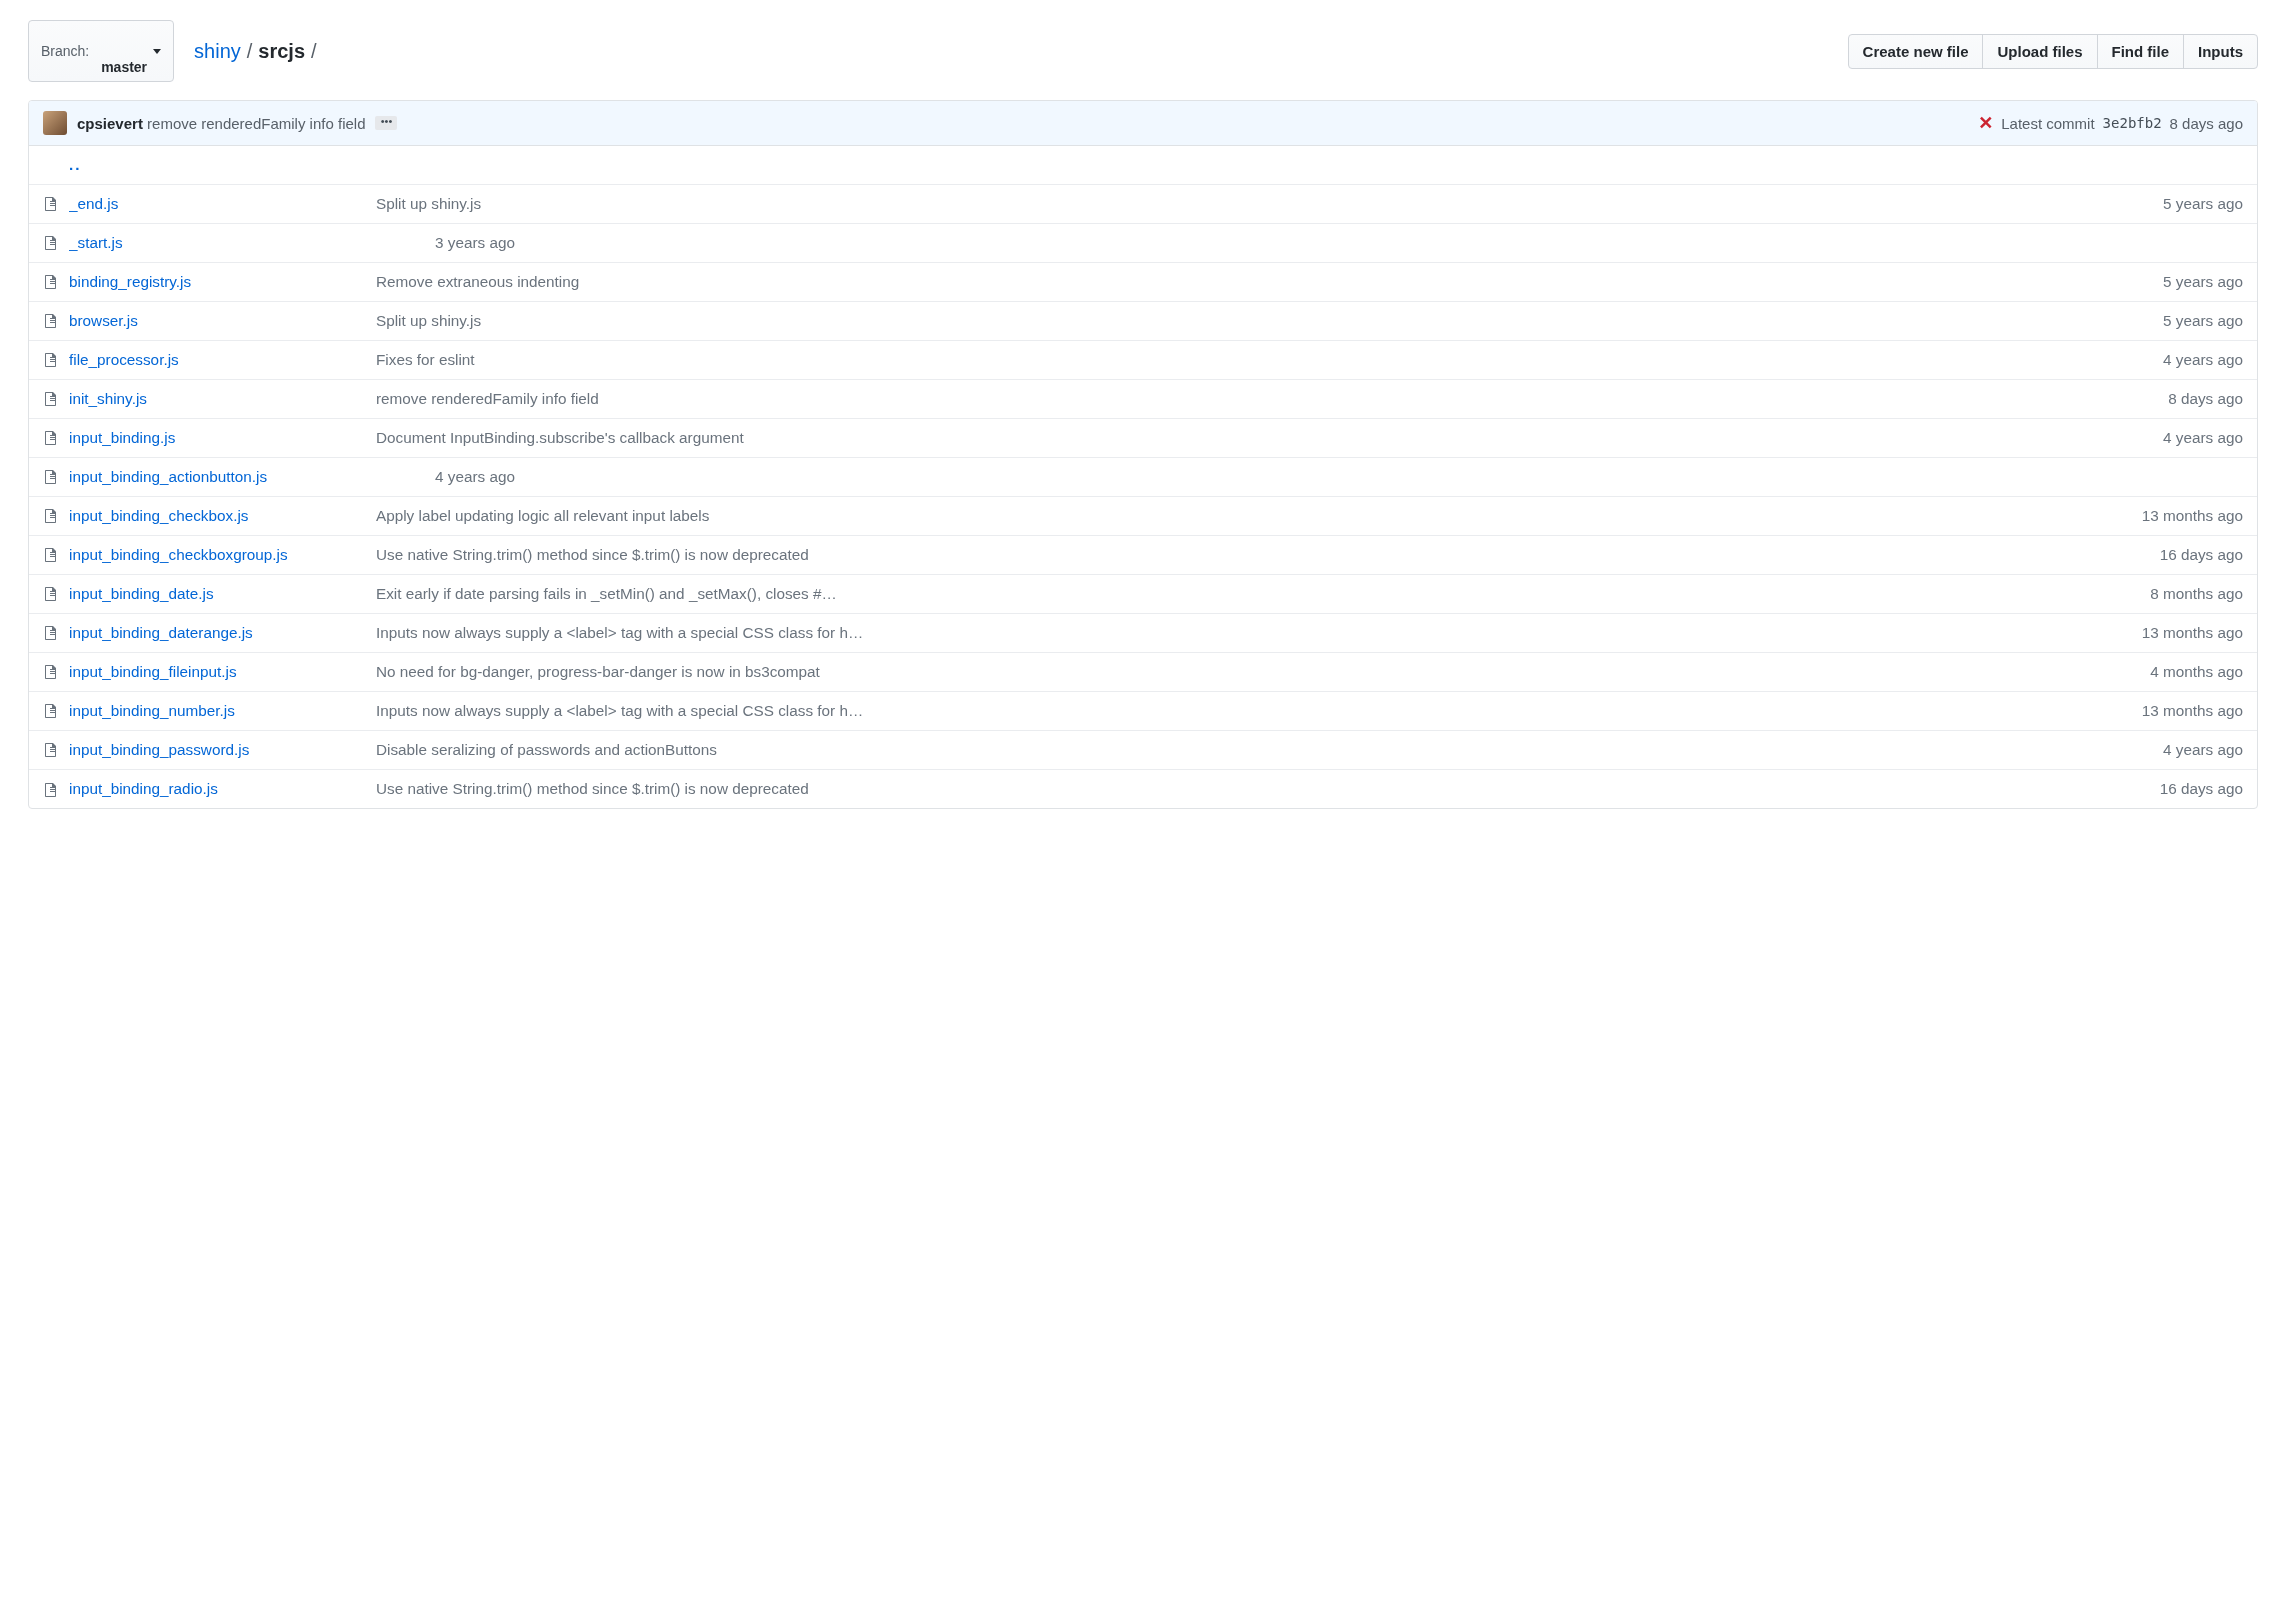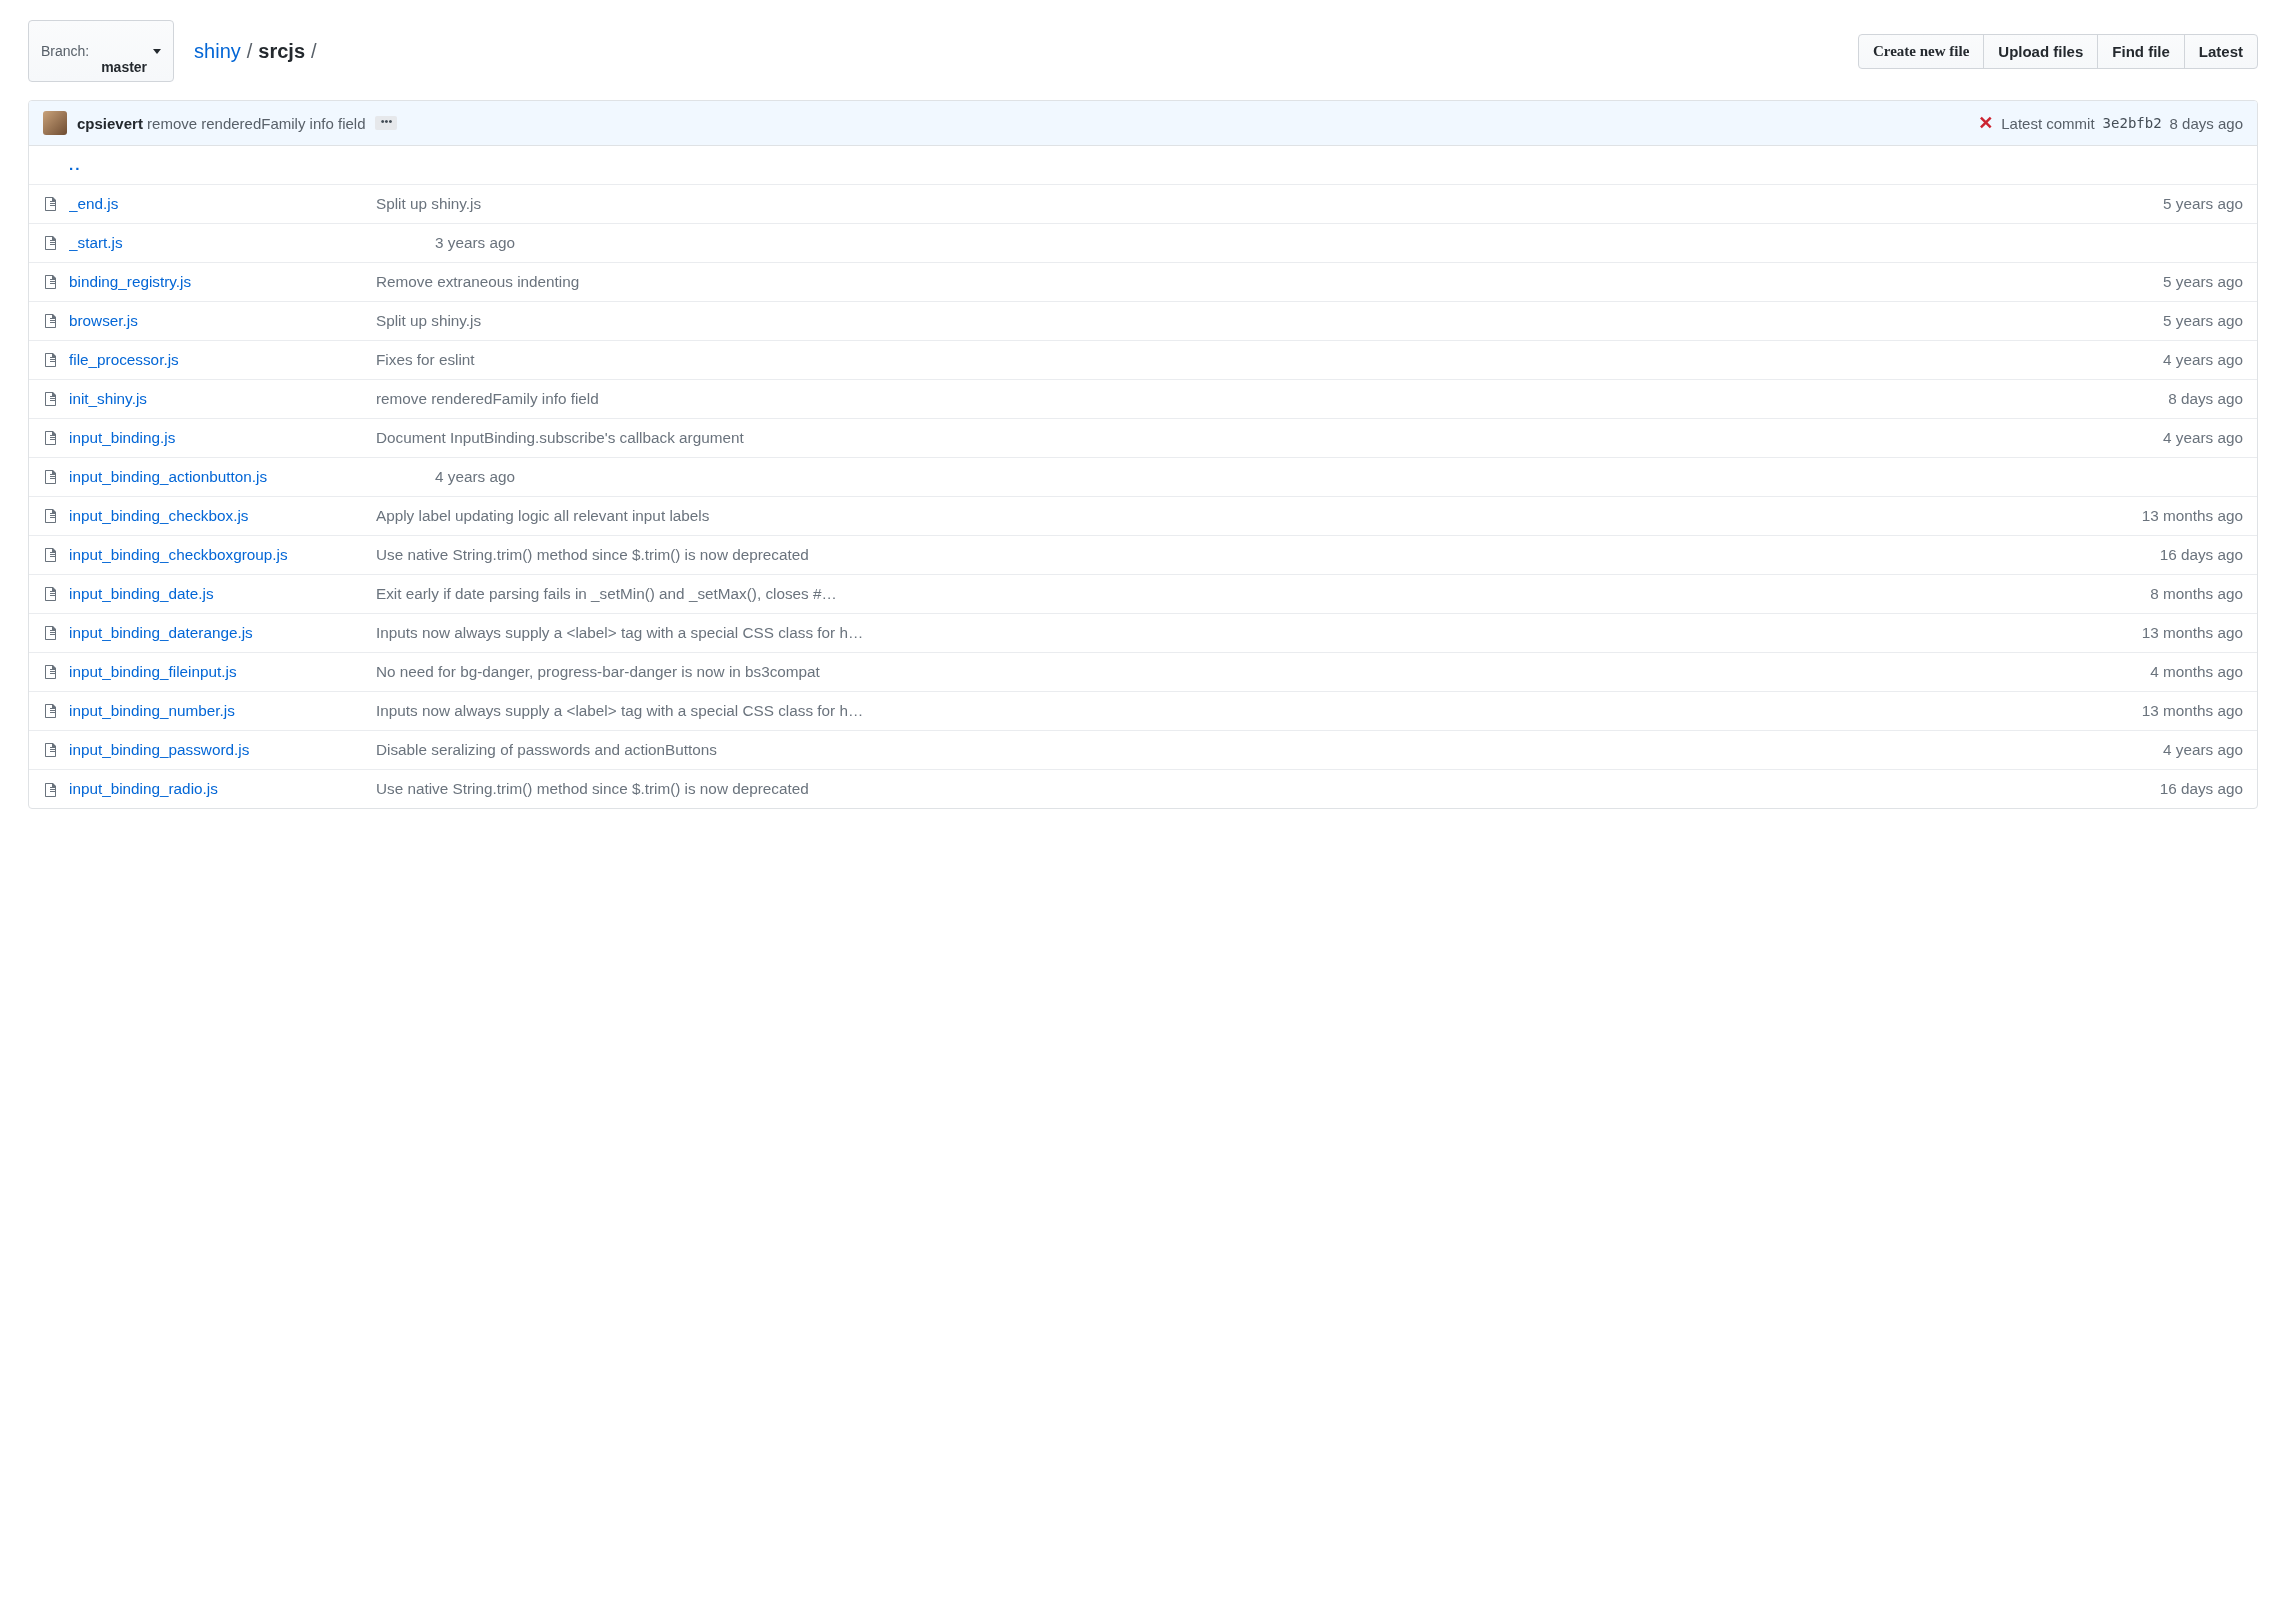--- a/index.html
+++ b/index.html
@@ -60,21 +60,21 @@
   .btn {
     border: 1px solid #d1d5da;
     background: linear-gradient(#fafbfc, #f6f8fa);
     padding: 8px 14px;
     font-size: 15px;
     font-weight: 600;
     color: #24292e;
     cursor: pointer;
   }
   .btn-group .btn { margin-left: -1px; }
-  .btn-group .btn:first-child { border-radius: 4px 0 0 4px; margin-left: 0; font-family: Liberation Serif, serif; }
+  .btn-group .btn:first-child { border-radius: 4px 0 0 4px; margin-left: 0; }
   .btn-group .btn:last-child { border-radius: 0 4px 4px 0; }
 
   .file-box {
     border: 1px solid #dfe2e5;
     border-radius: 4px;
     overflow: hidden;
   }
   .commit-bar {
     display: flex;
     align-items: center;
@@ -181,21 +181,21 @@
         <a href="#">shiny</a>
         <span class="sep">/</span>
         <span class="current">srcjs</span>
         <span class="sep">/</span>
       </div>
     </div>
     <div class="btn-group">
       <button class="btn">Create new file</button>
       <button class="btn">Upload files</button>
       <button class="btn">Find file</button>
-      <button class="btn">Latest</button>
+      <button class="btn">Inputs</button>
     </div>
   </div>
 
   <div class="file-box">
 
     <div class="commit-bar">
       <div class="commit-left">
         <div class="avatar"></div>
         <span>
           <span class="author">cpsievert</span>

